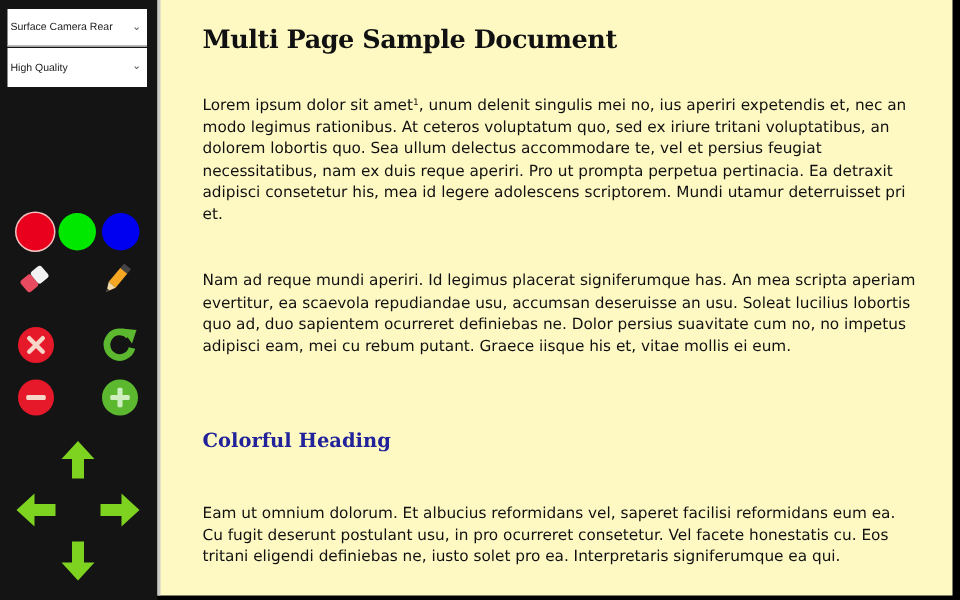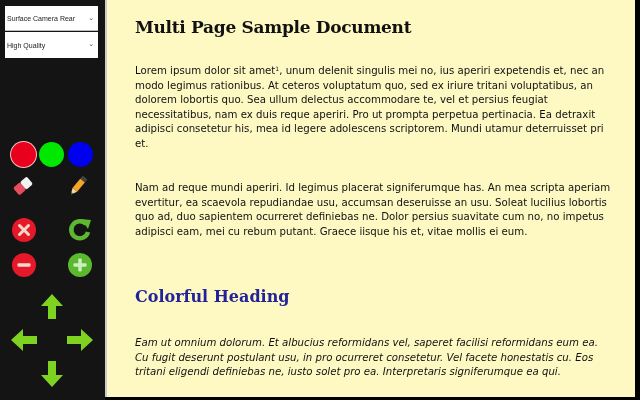--- a/index.html
+++ b/index.html
@@ -10,22 +10,22 @@
   .sel1 { top: 6px; border-bottom: 1px solid #bbb; }
   .sel2 { top: 32px; height: 26px; }
   .tool { position: absolute; width: 28px; height: 28px; display: flex; align-items: center; justify-content: center; }
   .swatch { position: absolute; width: 25px; height: 25px; border-radius: 50%; }
   .page { position: absolute; left: 105px; top: 0; width: 530px; height: 397px; background: #fef9c3; border-left: 2px solid #ccc; box-sizing: border-box; }
   .content { position: absolute; left: 28px; top: 0; width: 478px; }
   h1 { font-family: "DejaVu Serif", serif; font-size: 17px; font-weight: bold; margin: 0; position: absolute; top: 17px; left: 0; color: #111; white-space: nowrap; letter-spacing: -0.3px; }
   p { font-family: "DejaVu Sans", sans-serif; font-size: 10.2px; line-height: 14.5px; color: #111; margin: 0; position: absolute; left: 0; width: 478px; }
   .p1 { top: 64px; }
   .p2 { top: 181px; }
-  .p3 { top: 336px; font-style: italic; }
-  h2 { font-family: "DejaVu Serif", serif; font-size: 16px; font-weight: bold; color: #22229a; margin: 0; position: absolute; top: 287px; left: 0; white-space: nowrap; }
+  .p3 { top: 336px; }
+  h2 { font-family: "DejaVu Serif", serif; font-size: 13px; font-weight: bold; color: #22229a; margin: 0; position: absolute; top: 287px; left: 0; white-space: nowrap; }
   sup { font-size: 6px; vertical-align: top; line-height: 10px; }
 </style>
 </head>
 <body>
 
 <div class="sidebar">
   <div class="select sel1">
     <span>Surface Camera Rear</span>
     <span class="chev">⌄</span>
   </div>

